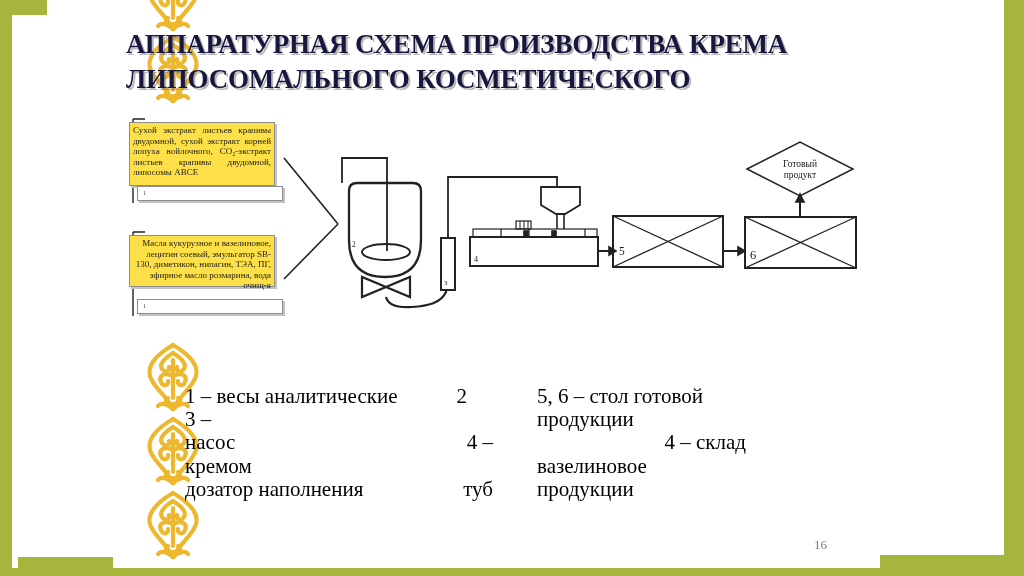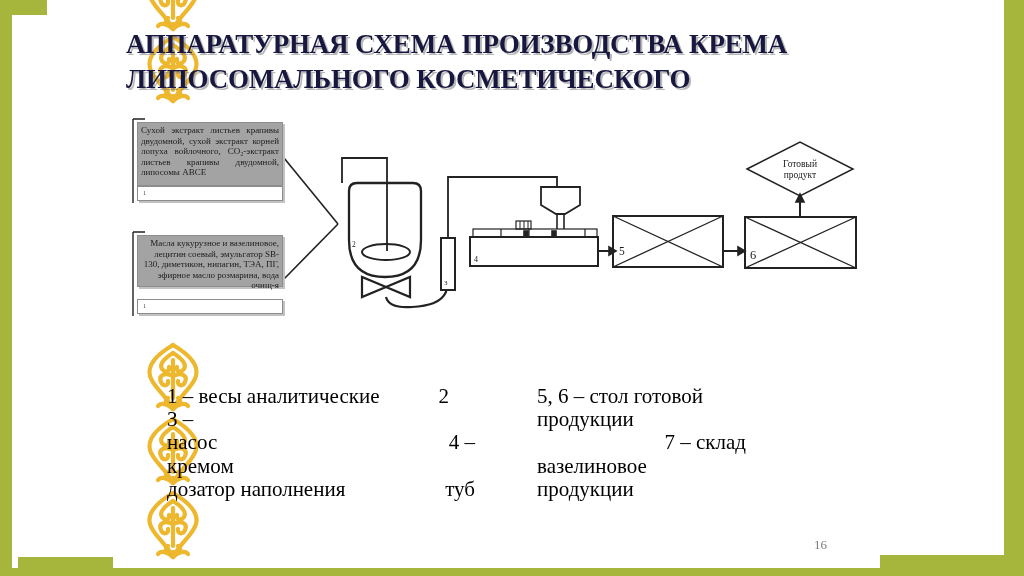--- a/index.html
+++ b/index.html
@@ -21,40 +21,40 @@
   #ornament-bottom{top:338px;}
   
   #title{
     position:absolute;left:126px;top:27px;width:744px;z-index:3;
     color:#17173f;font-weight:bold;
     font-size:27px;line-height:35px;letter-spacing:-0.2px;
     text-shadow:2px 2px 0 rgba(125,125,125,0.55);
   }
   
   .ingbox{
-    position:absolute;left:137px;width:146px;z-index:2;
-    background:#a3a3a3;border:1px solid #8d8d8d;box-shadow:2px 2px 0 #c2c2c2;
+    position:absolute;left:129px;width:146px;z-index:2;
+    background:#fde047;border:1px solid #8d8d8d;box-shadow:2px 2px 0 #c2c2c2;
     font-size:9px;line-height:10.6px;color:#1c1c1c;
     padding:2px 3px;box-sizing:border-box;
   }
   #ingbox-1{top:122px;height:64px;text-align:justify;}
   #ingbox-2{top:235px;height:52px;text-align:right;}
   .scalebox{
     position:absolute;left:137px;width:146px;height:15px;z-index:2;
     background:#fff;border:1px solid #8d8d8d;box-shadow:2px 2px 0 #c2c2c2;
     box-sizing:border-box;font-size:6px;color:#444;padding:3px 0 0 5px;
   }
   #scalebox-1{top:186px;}
   #scalebox-2{top:299px;}
   
   #diagram{position:absolute;left:0;top:0;z-index:1;}
   #diagram text{font-family:"Liberation Serif", serif;fill:#1a1a1a;}
   
   .legend-col{position:absolute;top:385px;z-index:2;font-size:21px;line-height:23.2px;color:#000;}
-  #legend-left{left:167px;width:308px;}
+  #legend-left{left:185px;width:308px;}
   #legend-right{left:537px;width:209px;text-align:right;}
   .leg-row{display:flex;justify-content:space-between;white-space:nowrap;}
   .leg-row.pr{padding-right:26px;}
   
   #page-number{
     position:absolute;left:814px;top:537px;z-index:2;
     font-family:Liberation Serif, serif;font-size:13px;color:#7d7d7d;
   }
 </style>
 </head>
@@ -195,21 +195,21 @@
     <div class="leg-row">
       <span>5, 6 – стол готовой</span>
       <span></span>
     </div>
     <div class="leg-row">
       <span>продукции</span>
       <span></span>
     </div>
     <div class="leg-row">
       <span></span>
-      <span>7 – склад</span>
+      <span>4 – склад</span>
     </div>
     <div class="leg-row">
       <span>вазелиновое</span>
       <span></span>
     </div>
     <div class="leg-row">
       <span>продукции</span>
       <span></span>
     </div>
   </div>

